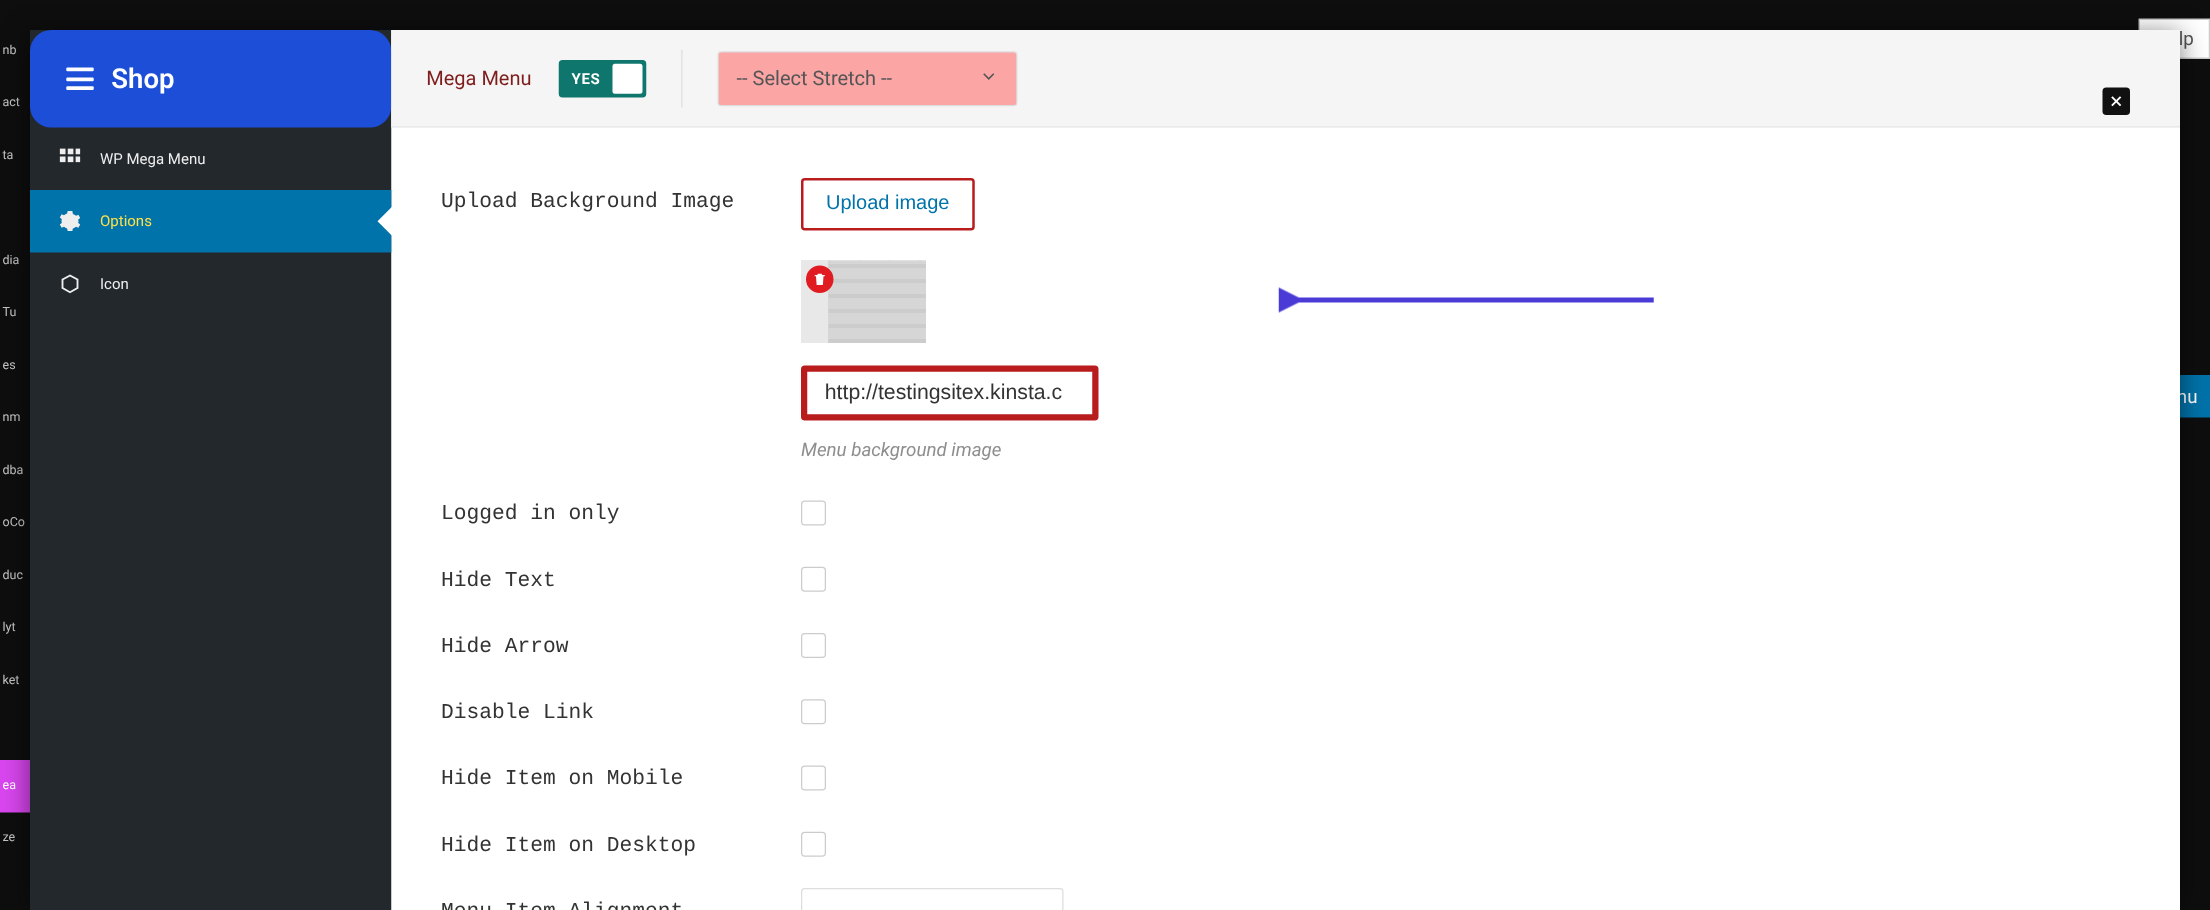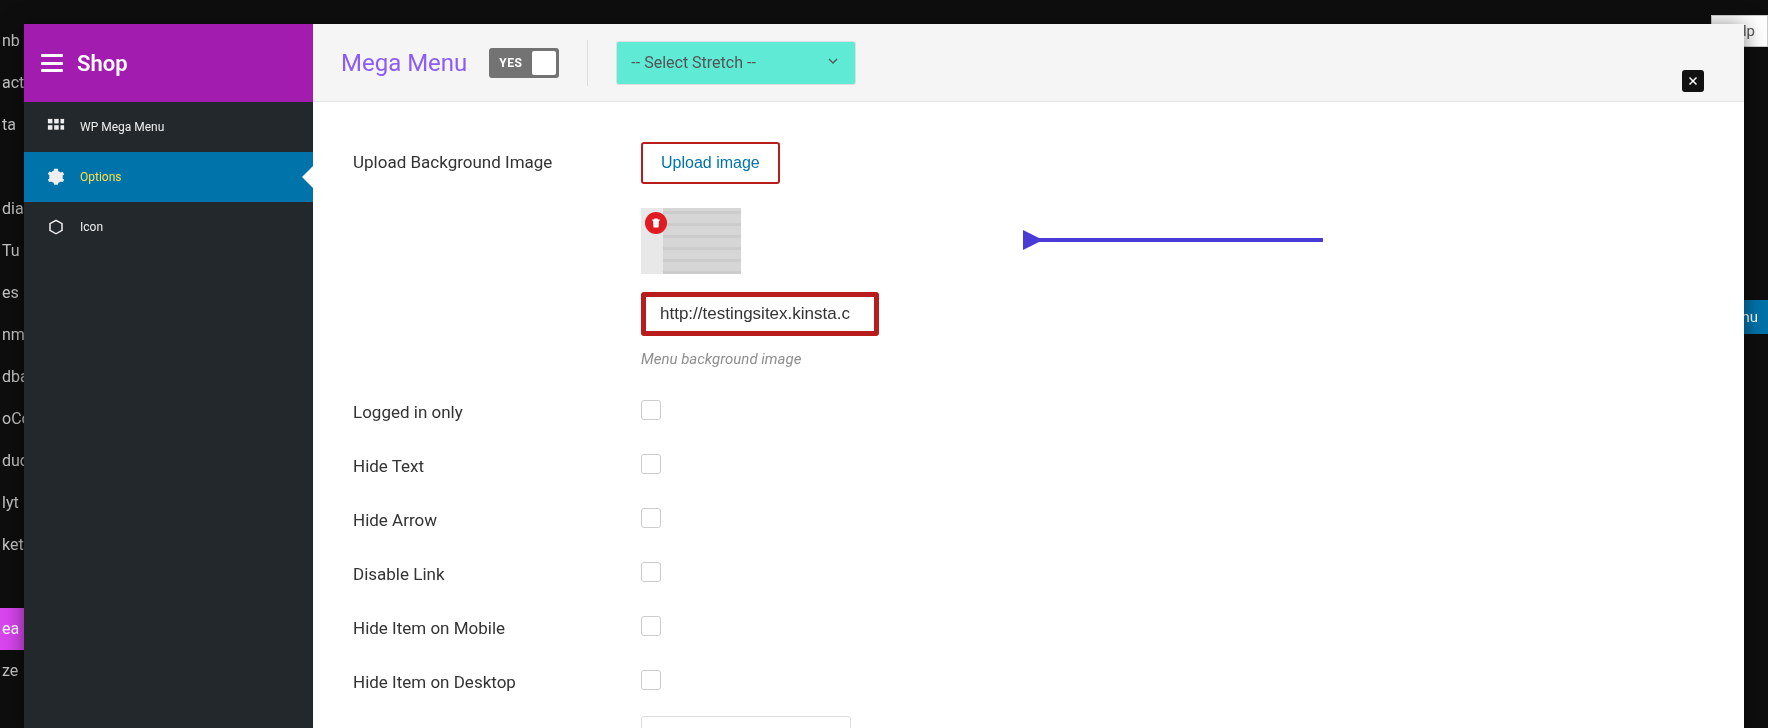--- a/index.html
+++ b/index.html
@@ -15,21 +15,21 @@
   .wp-bg {
     position: absolute;
     inset: 0;
     background: #0e0e0e;
   }
   .wp-items {
     position: absolute;
     left: 0; top: 20px;
     width: 24px;
     color: #c4c4c4;
-    font-size: 16px;
+    font-size: 10px;
     line-height: 42px;
   }
   .wp-items div { height: 42px; overflow: hidden; padding-left: 2px; }
   .wp-highlight { background: #d946ef; color: #fff; }
 
   .help-tab {
     position: absolute;
     right: 0; top: 15px;
     background: #fff;
     color: #555;
@@ -61,28 +61,29 @@
   
   .left-panel {
     width: 289px;
     background: #23282d;
     color: #eee;
     display: flex;
     flex-direction: column;
     flex-shrink: 0;
   }
   .panel-header {
-    background: #a21caf;
+    background: #1d4ed8;
     color: #fff;
     height: 78px;
     display: flex;
     align-items: center;
-    padding: 0 17px;
+    padding: 0 29px;
     font-size: 22px;
     font-weight: 600;
+    border-radius: 17px;
   }
   .panel-header .hamburger {
     width: 22px; height: 18px;
     margin-right: 14px;
     display: flex; flex-direction: column; justify-content: space-between;
   }
   .panel-header .hamburger span {
     display: block; height: 3px; background: #fff; border-radius: 1px;
   }
   .panel-item {
@@ -126,28 +127,28 @@
   }
   .topbar {
     background: #f5f5f5;
     border-bottom: 1px solid #e5e5e5;
     height: 78px;
     display: flex;
     align-items: center;
     padding: 0 28px;
   }
   .topbar .title {
-    font-size: 24px;
-    color: #8b5cf6;
+    font-size: 16px;
+    color: #7f1d1d;
     font-weight: 400;
   }
   .toggle {
     margin-left: 22px;
     width: 70px; height: 30px;
-    background: #737373;
+    background: #0f766e;
     border-radius: 3px;
     position: relative;
     cursor: pointer;
     display: flex;
     align-items: center;
   }
   .toggle-label {
     color: #fff;
     font-size: 12px;
     font-weight: 700;
@@ -161,21 +162,21 @@
     background: #fff;
     border-radius: 2px;
   }
   .vsep {
     width: 1px; height: 46px; background: #ddd;
     margin: 0 28px;
   }
   .select {
     width: 240px;
     height: 44px;
-    background: #5eead4;
+    background: #fca5a5;
     border: 1px solid #ddd;
     border-radius: 3px;
     display: flex;
     align-items: center;
     padding: 0 14px;
     color: #555;
     font-size: 16px;
     cursor: pointer;
     position: relative;
   }
@@ -206,20 +207,21 @@
   .form-row {
     display: flex;
     align-items: flex-start;
     margin-bottom: 24px;
     font-size: 17px;
     color: #333;
   }
   .form-row .label {
     width: 288px;
     padding-top: 10px;
+    font-family: Liberation Mono, monospace;
   }
   .form-row .control { flex: 1; }
   .btn-outline {
     border: 2px solid #b91c1c;
     color: #0073aa;
     background: #fff;
     padding: 10px 18px;
     font-size: 16px;
     border-radius: 3px;
     cursor: pointer;

